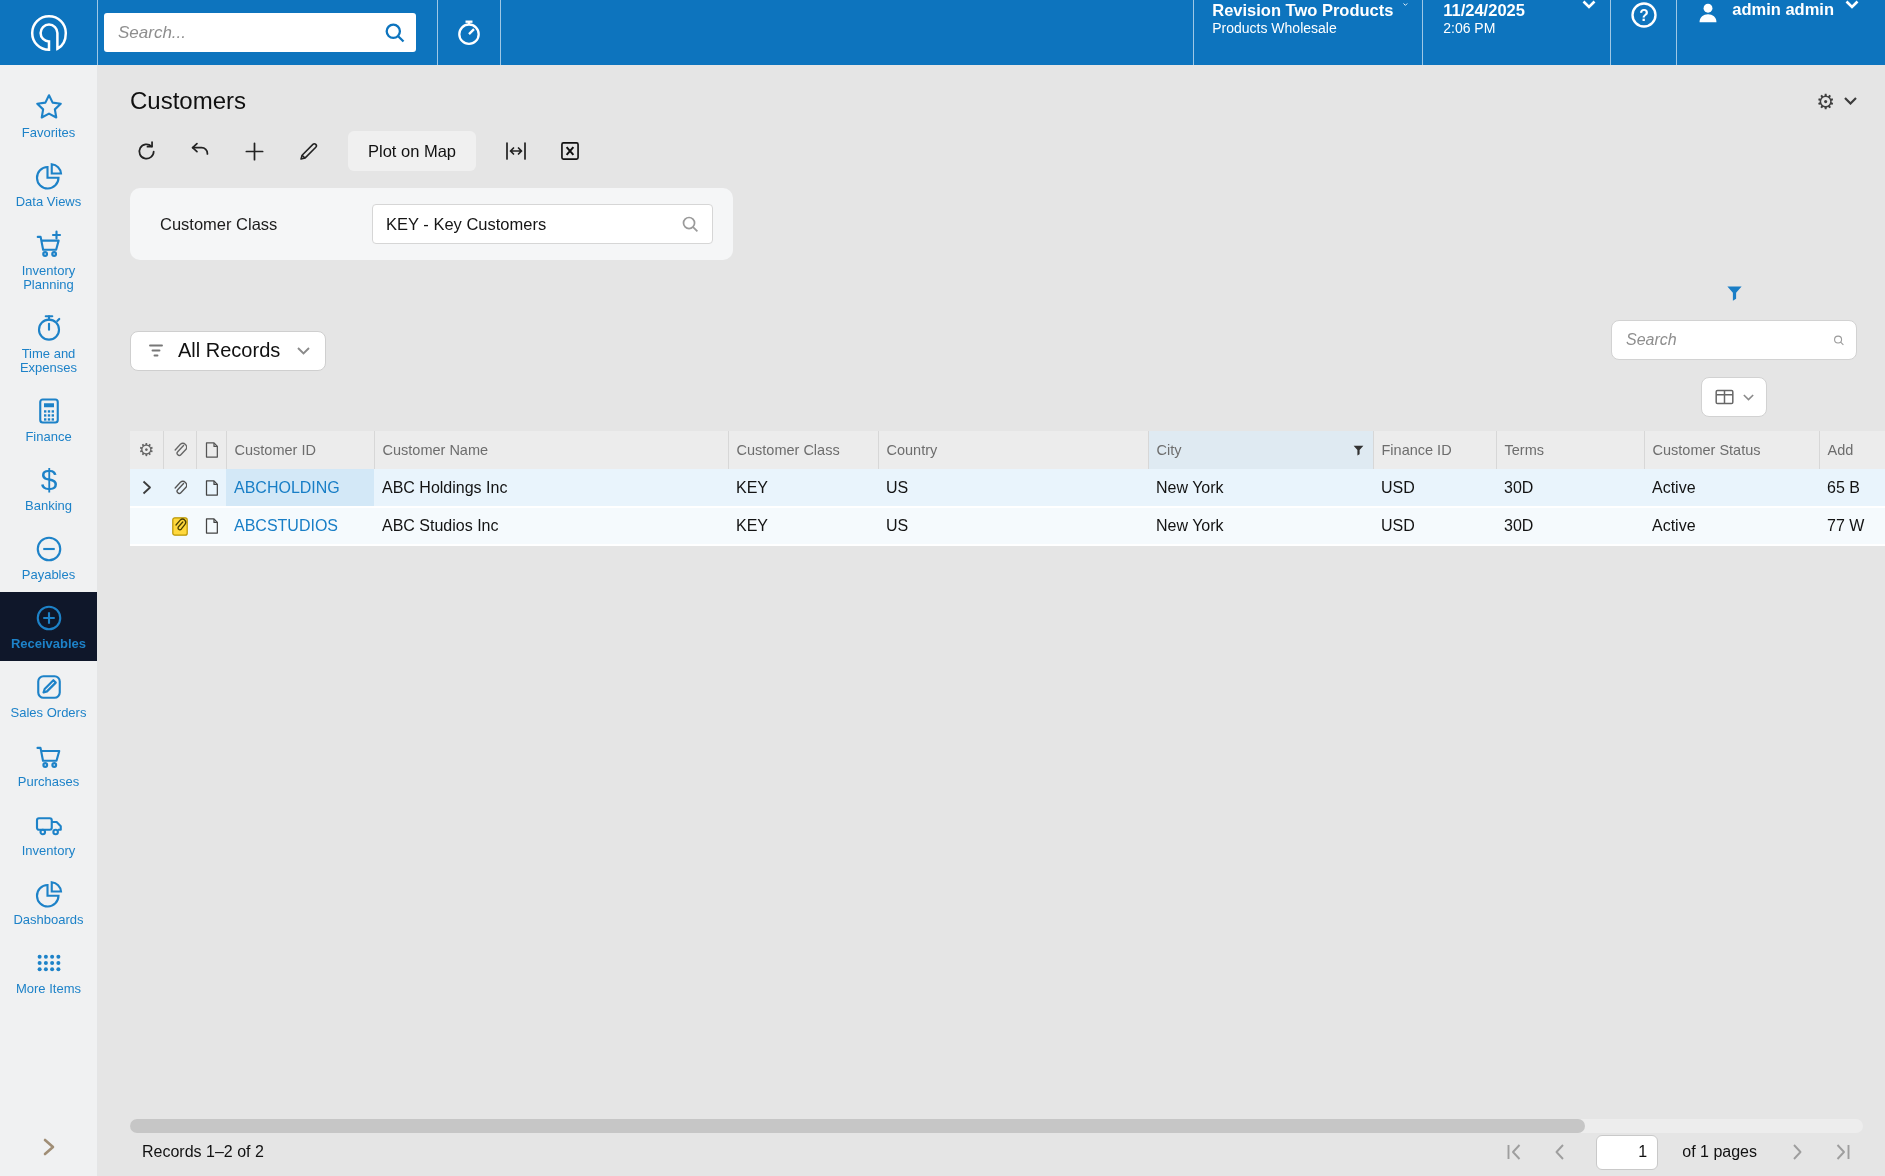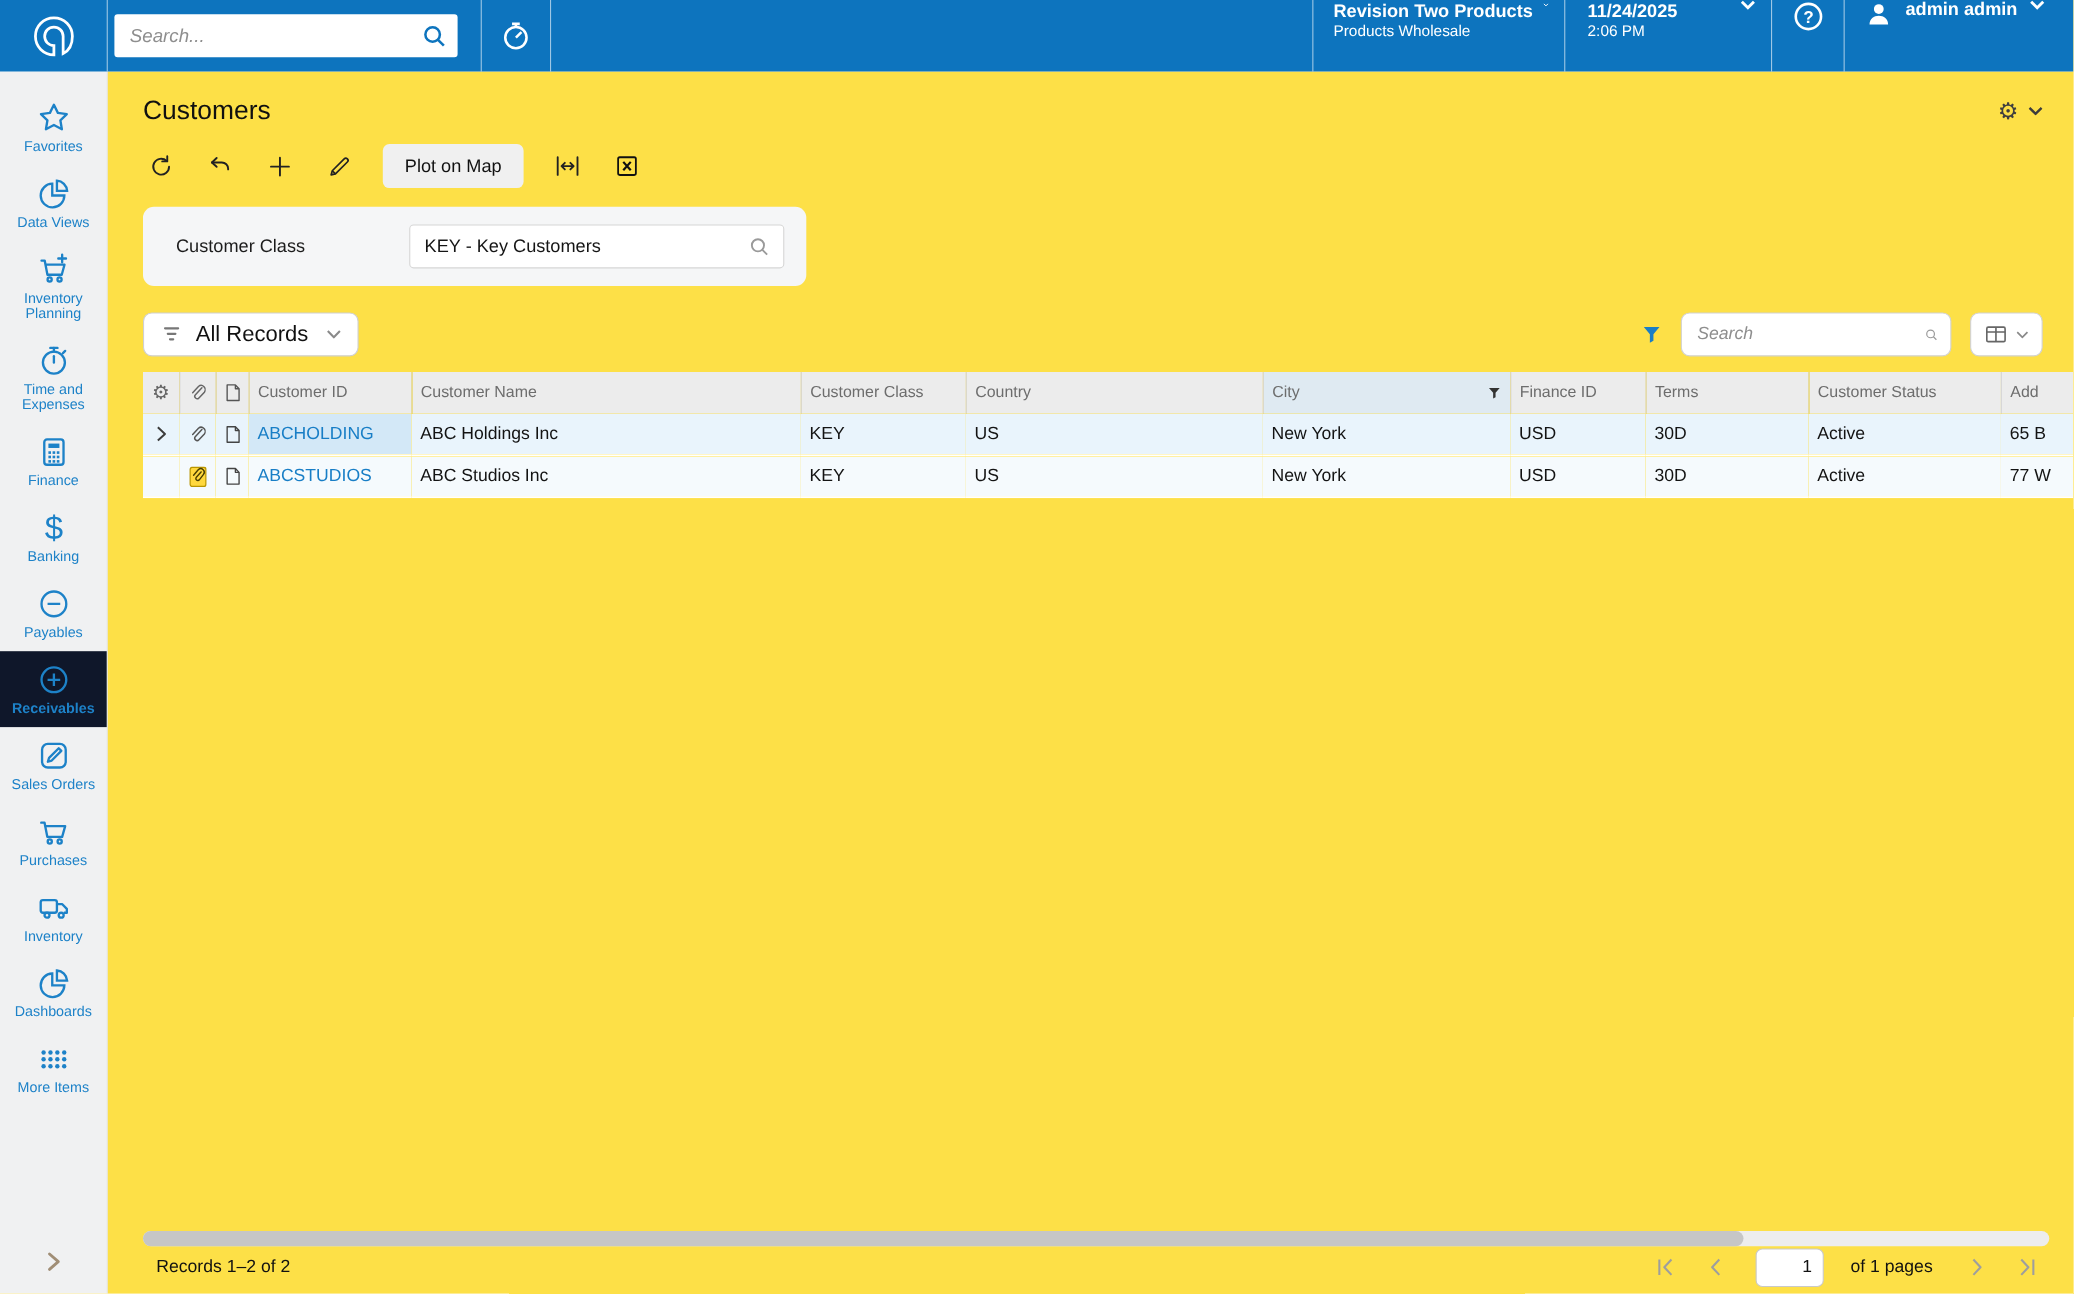--- a/index.html
+++ b/index.html
@@ -25,39 +25,39 @@
   .tb-sub-line { font-size:14px; line-height:17px; white-space:nowrap; }
   .tb-user-name { font-size:16.5px; font-weight:bold; white-space:nowrap; }
 
   
   .sidebar { position:absolute; top:65px; left:0; bottom:0; width:98px; background:#f0f1f2; border-right:1px solid #e4e5e6; display:flex; flex-direction:column; padding-top:16px; }
   .nav-item { display:flex; flex-direction:column; align-items:center; gap:4px; padding:11px 2px 10px; color:#1d82c8; font-size:13px; line-height:14px; text-align:center; cursor:pointer; }
   .nav-item.selected { background:#0f172a;font-weight:bold; }
   .nav-expand { margin-top:auto; display:flex; justify-content:center; padding:12px 0 18px; cursor:pointer; }
 
   
-  .main { position:absolute; top:65px; left:98px; right:0; bottom:0; background:#fde047; overflow:hidden; }
+  .main { position:absolute; top:65px; left:98px; right:0; bottom:0; background:#e5e5e5; overflow:hidden; }
   .page-head { display:flex; align-items:center; padding:22px 28px 0 32px; }
   .page-title { font-size:24px; color:#101010; font-weight:normal; }
   .page-gear { margin-left:auto; display:flex; align-items:center; gap:9px; color:#3c3c3c; cursor:pointer; }
   .gear-glyph { font-size:21px; line-height:21px; color:#3f3f3f; }
 
   .toolbar { display:flex; align-items:center; gap:10px; padding:16px 0 0 26px; }
   .icon-btn { width:44px; height:40px; display:flex; align-items:center; justify-content:center; border-radius:6px; cursor:pointer; }
   .btn-plot { height:40px; padding:0 20px; background:#f0f0f0; border-radius:6px; font-size:16.5px; color:#111; display:flex; align-items:center; cursor:pointer; margin:0 8px; }
 
   .filter-panel { margin:17px 0 0 32px; width:603px; height:72px; background:#f5f6f7; border-radius:10px; display:flex; align-items:center; padding:0 20px 0 30px; }
   .filter-label { font-size:16.5px; color:#1c1c1c; width:212px; }
   .filter-input { flex:1; height:40px; background:#fff; border:1px solid #d6d6d6; border-radius:4px; display:flex; align-items:center; padding:0 12px 0 13px; cursor:text; }
   .filter-input .val { flex:1; font-size:16.5px; color:#151515; }
 
   .grid-toolbar { display:flex; align-items:center; padding:24px 28px 0 32px; }
   .btn-records { height:40px; min-width:196px; background:#fff; border:1px solid #cfcfcf; border-radius:8px; display:flex; align-items:center; gap:13px; padding:0 15px 0 16px; font-size:20px; color:#111; cursor:pointer; }
   .btn-records .chev { margin-left:auto; }
-  .gt-right { margin-left:auto; display:flex; align-items:center; gap:17px; }
+  .gt-right { margin-left:auto; display:flex; align-items:center; gap:17px;flex-direction:column; }
   .grid-search { width:246px; height:40px; background:#fff; border:1px solid #d2d2d2; border-radius:8px; display:flex; align-items:center; padding:0 11px 0 14px; }
   .grid-search input { flex:1; border:none; outline:none; font-size:16px; color:#333; font-family:inherit; }
   .grid-search input::placeholder { color:#8e8e8e; font-style:italic; }
   .btn-columns { width:66px; height:40px; background:#fff; border:1px solid #d2d2d2; border-radius:8px; display:flex; align-items:center; justify-content:center; gap:8px; cursor:pointer; }
 
   
   .table-wrap { margin:14px 0 0 32px; width:1755px; overflow:hidden; }
   table { border-collapse:collapse; table-layout:fixed; width:1755px; }
   thead th { height:38px; background:#ececec; border-right:1px solid #d7d7d7; font-weight:normal; color:#6d6d6d; font-size:14.5px; text-align:left; padding:0 8px; white-space:nowrap; overflow:hidden; }
   thead th:last-child { border-right:none; }

